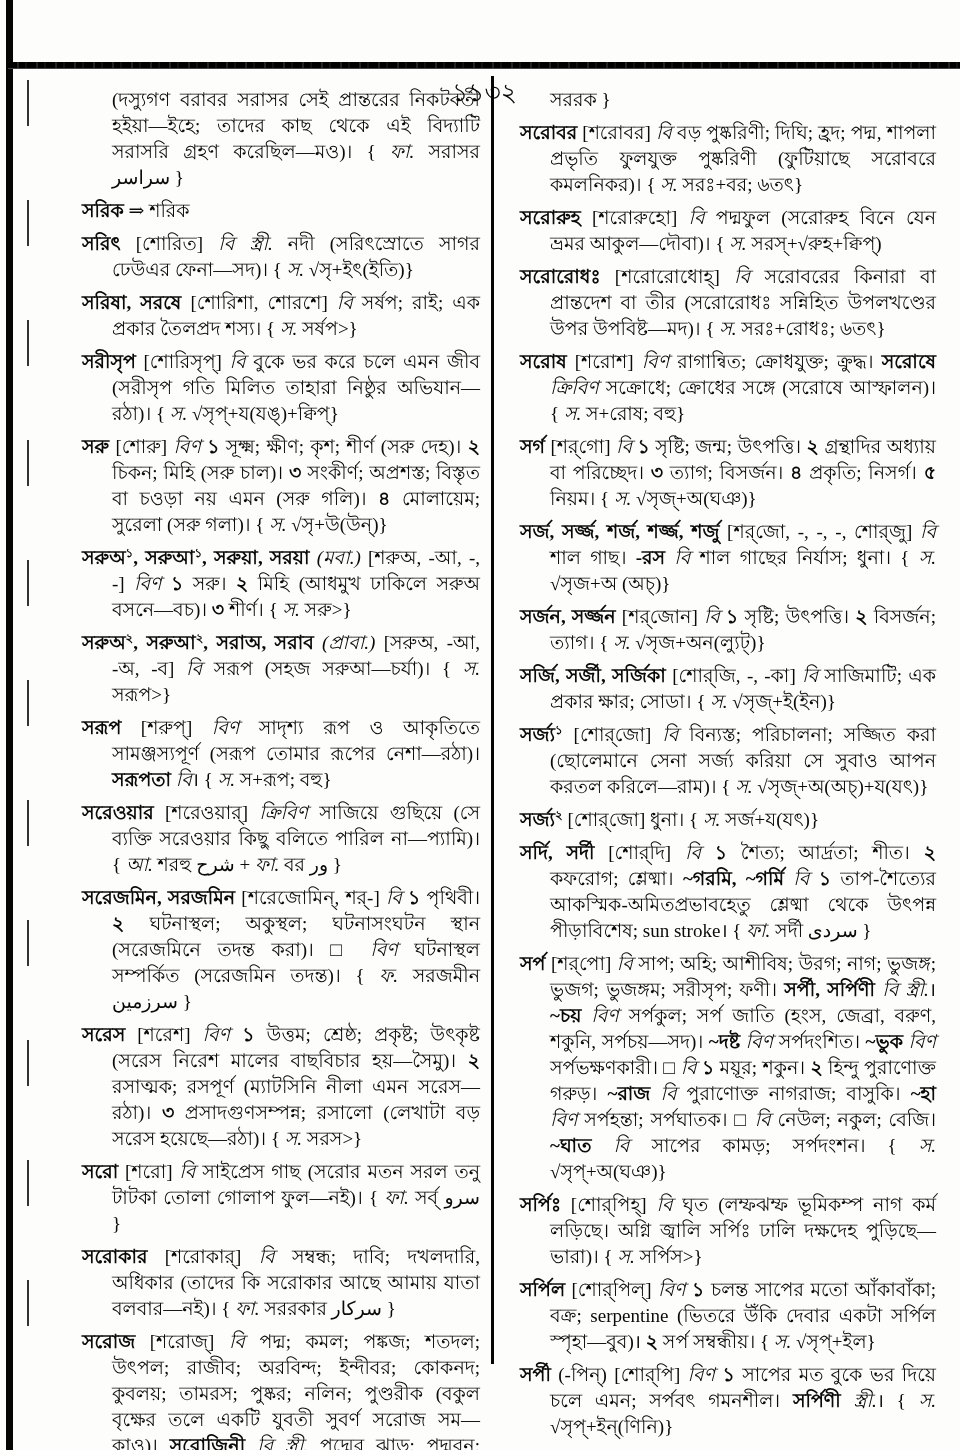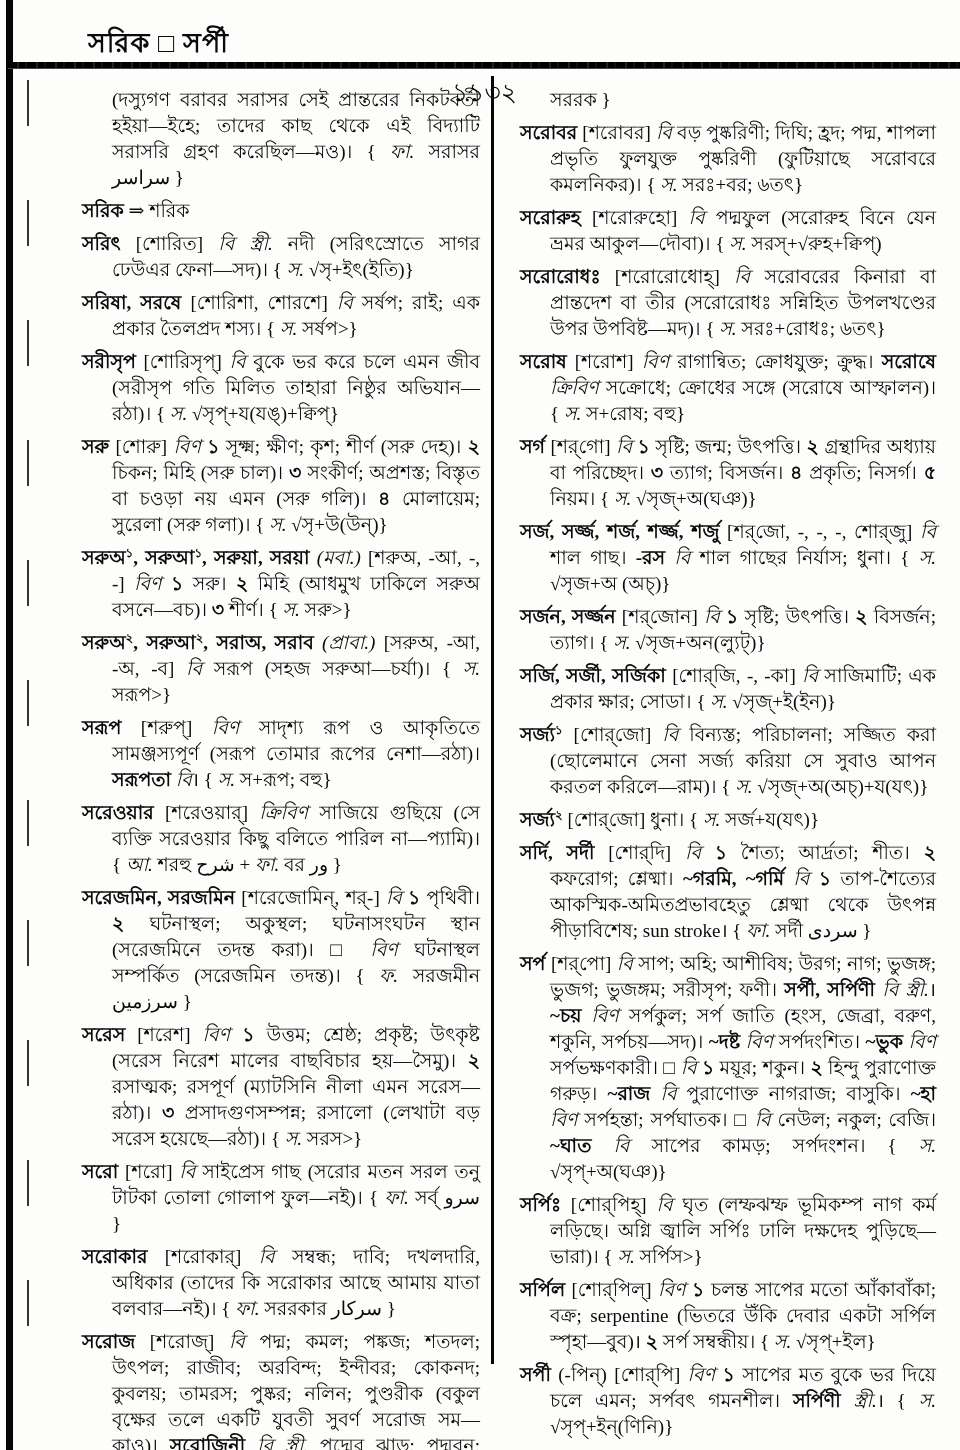--- a/index.html
+++ b/index.html
@@ -24,21 +24,20 @@
   .i{font-style:italic;}
   .sup{vertical-align:super;font-size:0.62em;line-height:0;}
 </style>
 </head>
 <body>
 
 <div class="page">
   <div class="edge-band"></div>
   <div class="edge-thin"></div>
 
-  <div class="hdr-guide">সরিক □ সর্পী</div>
   <div class="hdr-page">১১৩২</div>
   <div class="hdr-rule"></div>
 
   <div class="cols">
     <div class="col col-left">
         <div class="entry cont"><span>(দস্যুগণ বরাবর সরাসর সেই প্রান্তরের নিকটবর্তী হইয়া—ইহে; তাদের কাছ থেকে এই বিদ্যাটি সরাসরি গ্রহণ করেছিল—মও)। { </span><span class="i">ফা.</span><span> সরাসর سراسر  }</span></div>
         <div class="entry"><span class="b">সরিক</span><span> ⇒ শরিক</span></div>
         <div class="entry"><span class="b">সরিৎ</span><span> [শোরিত] </span><span class="i">বি স্ত্রী.</span><span> নদী (সরিৎস্রোতে সাগর ঢেউএর ফেনা—সদ)। { </span><span class="i">স.</span><span> √সৃ+ইৎ(ইতি)}</span></div>
         <div class="entry"><span class="b">সরিষা, সরষে</span><span> [শোরিশা, শোরশে] </span><span class="i">বি</span><span> সর্ষপ; রাই; এক প্রকার তৈলপ্রদ শস্য। { </span><span class="i">স.</span><span> সর্ষপ&gt;}</span></div>
         <div class="entry"><span class="b">সরীসৃপ</span><span> [শোরিসৃপ্] </span><span class="i">বি</span><span> বুকে ভর করে চলে এমন জীব (সরীসৃপ গতি মিলিত তাহারা নিষ্ঠুর অভিযান—রঠা)। { </span><span class="i">স.</span><span> √সৃপ্+য(যঙ্)+ক্বিপ্}</span></div>

